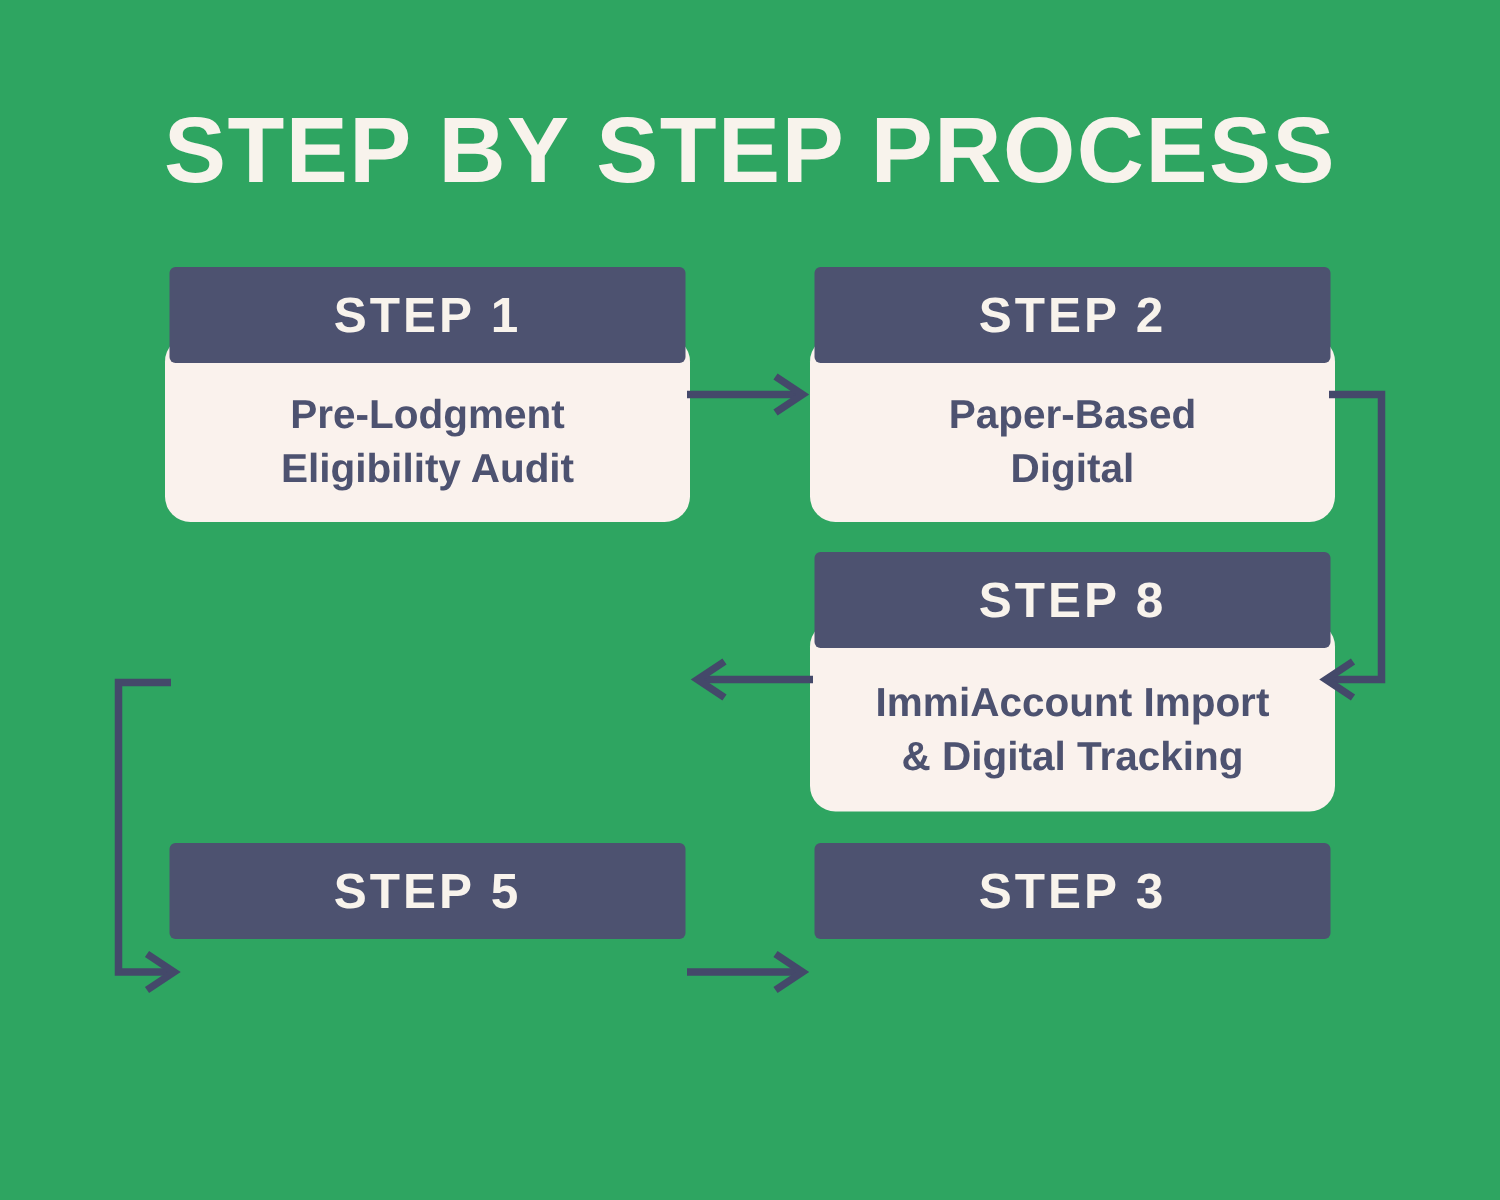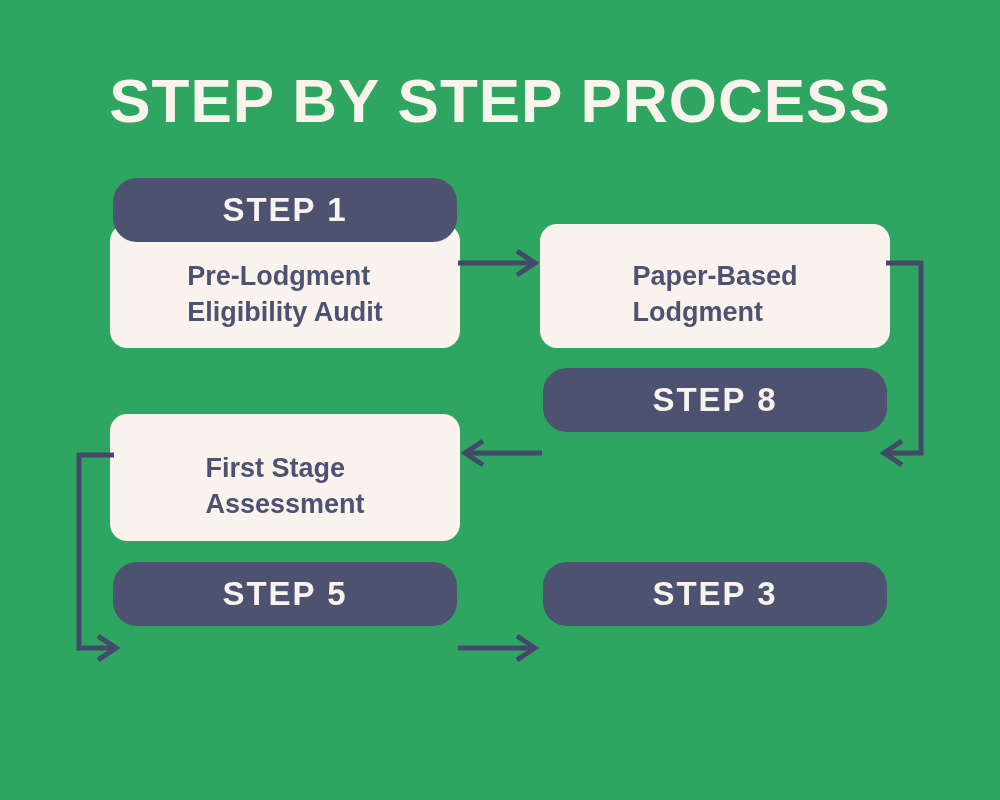--- a/index.html
+++ b/index.html
@@ -53,30 +53,31 @@
     display: flex;
     align-items: center;
     justify-content: center;
     padding-top: 18px;
   }
   .card-body p {
     font-size: 27px;
     line-height: 1.32;
     font-weight: 700;
     color: var(--text-color, #4d5270);
+    text-align: center;
     white-space: pre-line;
   }
   .card-header {
     position: absolute;
     top: 0;
     left: 3px;
     right: 3px;
     height: 64px;
     background: var(--header-bg, #4d5270);
-    border-radius: 24px;
+    border-radius: 4px;
     z-index: 2;
     display: flex;
     align-items: center;
     justify-content: center;
     color: var(--title-color, #f8f3ec);
     font-size: 33px;
     font-weight: 700;
     letter-spacing: 2px;
   }
   
@@ -113,33 +114,34 @@
     <div class="card-body">
       <p>Pre-Lodgment
 Eligibility Audit</p>
     </div>
     <div class="card-header">STEP 1</div>
   </div>
 
   <div class="card pos-2">
     <div class="card-body">
       <p>Paper-Based
-Lodgment</p>
+Digital</p>
     </div>
+    <div class="card-header">STEP 2</div>
   </div>
 
   <div class="card pos-3">
+    <div class="card-body">
+      <p>ImmiAccount Import
+&amp; Digital Tracking</p>
+    </div>
     <div class="card-header">STEP 8</div>
   </div>
 
   <div class="card pos-4">
-    <div class="card-body">
-      <p>First Stage
-Assessment</p>
-    </div>
   </div>
 
   <div class="card pos-5">
     <div class="card-header">STEP 5</div>
   </div>
 
   <div class="card pos-6">
     <div class="card-header">STEP 3</div>
   </div>
 

